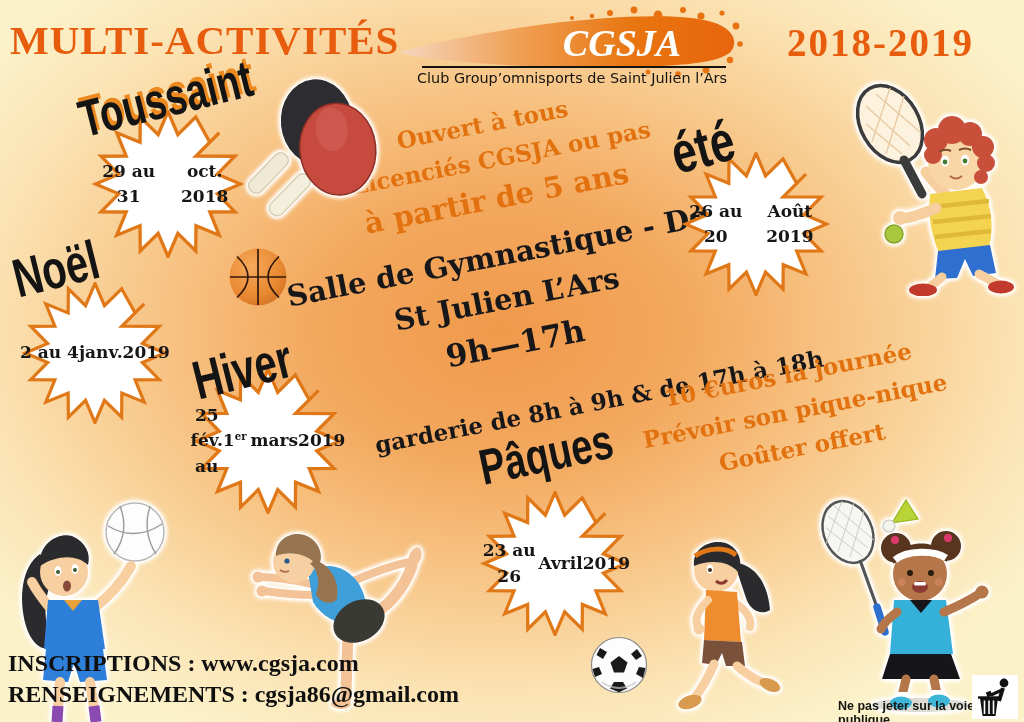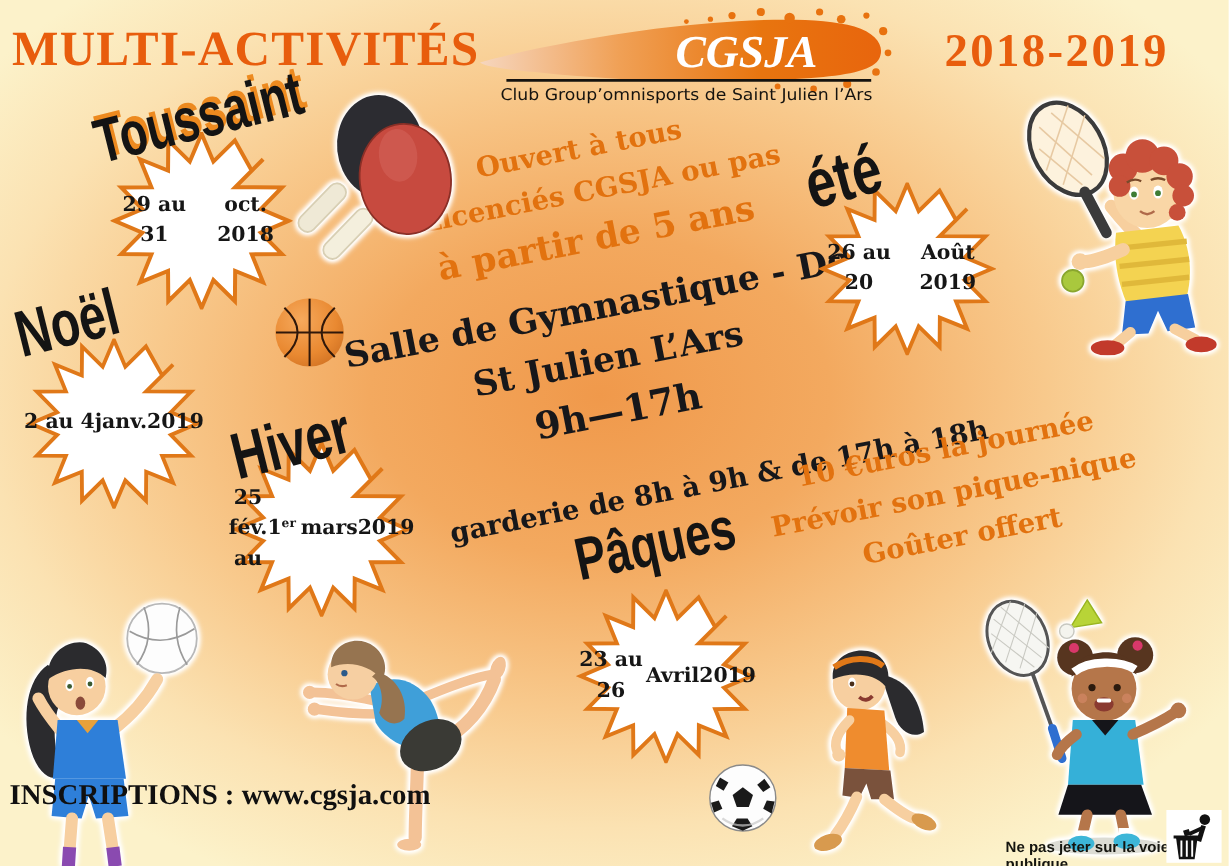--- a/index.html
+++ b/index.html
@@ -378,20 +378,21 @@
     <path d="M92,168 L153,168 L162,193 L84,193 Z" fill="#15151A"></path>
     <path d="M108,193 L104,210" stroke="#B5764A" stroke-width="9" stroke-linecap="round"></path>
     <path d="M136,193 L139,208" stroke="#B5764A" stroke-width="9" stroke-linecap="round"></path>
     <rect x="99" y="206" width="11" height="6" fill="#FFFFFF"></rect>
       <rect x="134" y="204" width="11" height="6" fill="#FFFFFF"></rect>
     <ellipse cx="103" cy="217" rx="11" ry="6.5" fill="#3DB6D8"></ellipse>
       <ellipse cx="141" cy="215" rx="11" ry="6.5" fill="#3DB6D8"></ellipse>
   </svg>
 
   <div class="abs footer-line f-insc">INSCRIPTIONS : www.cgsja.com</div>
+  <div class="abs footer-line f-rens">RENSEIGNEMENTS : cgsja86@gmail.com</div>
 
   <div class="abs notice">Ne pas jeter sur la voie publique</div>
   <div class="abs bin">
     <svg viewBox="0 0 46 44" width="46" height="44">
       <circle cx="32" cy="8" r="4.4" fill="#111"></circle>
       <path d="M31,13 L27,26" stroke="#111" stroke-width="4"></path>
       <path d="M30,15 L19,20" stroke="#111" stroke-width="3.2"></path>
       <rect x="14.5" y="16.5" width="5" height="5" fill="#111" transform="rotate(-18 17 19)"></rect>
       <path d="M8,23 L26,23 L23.5,41 L10.5,41 Z" fill="#111"></path>
       <g stroke="#fff" stroke-width="1.6">

